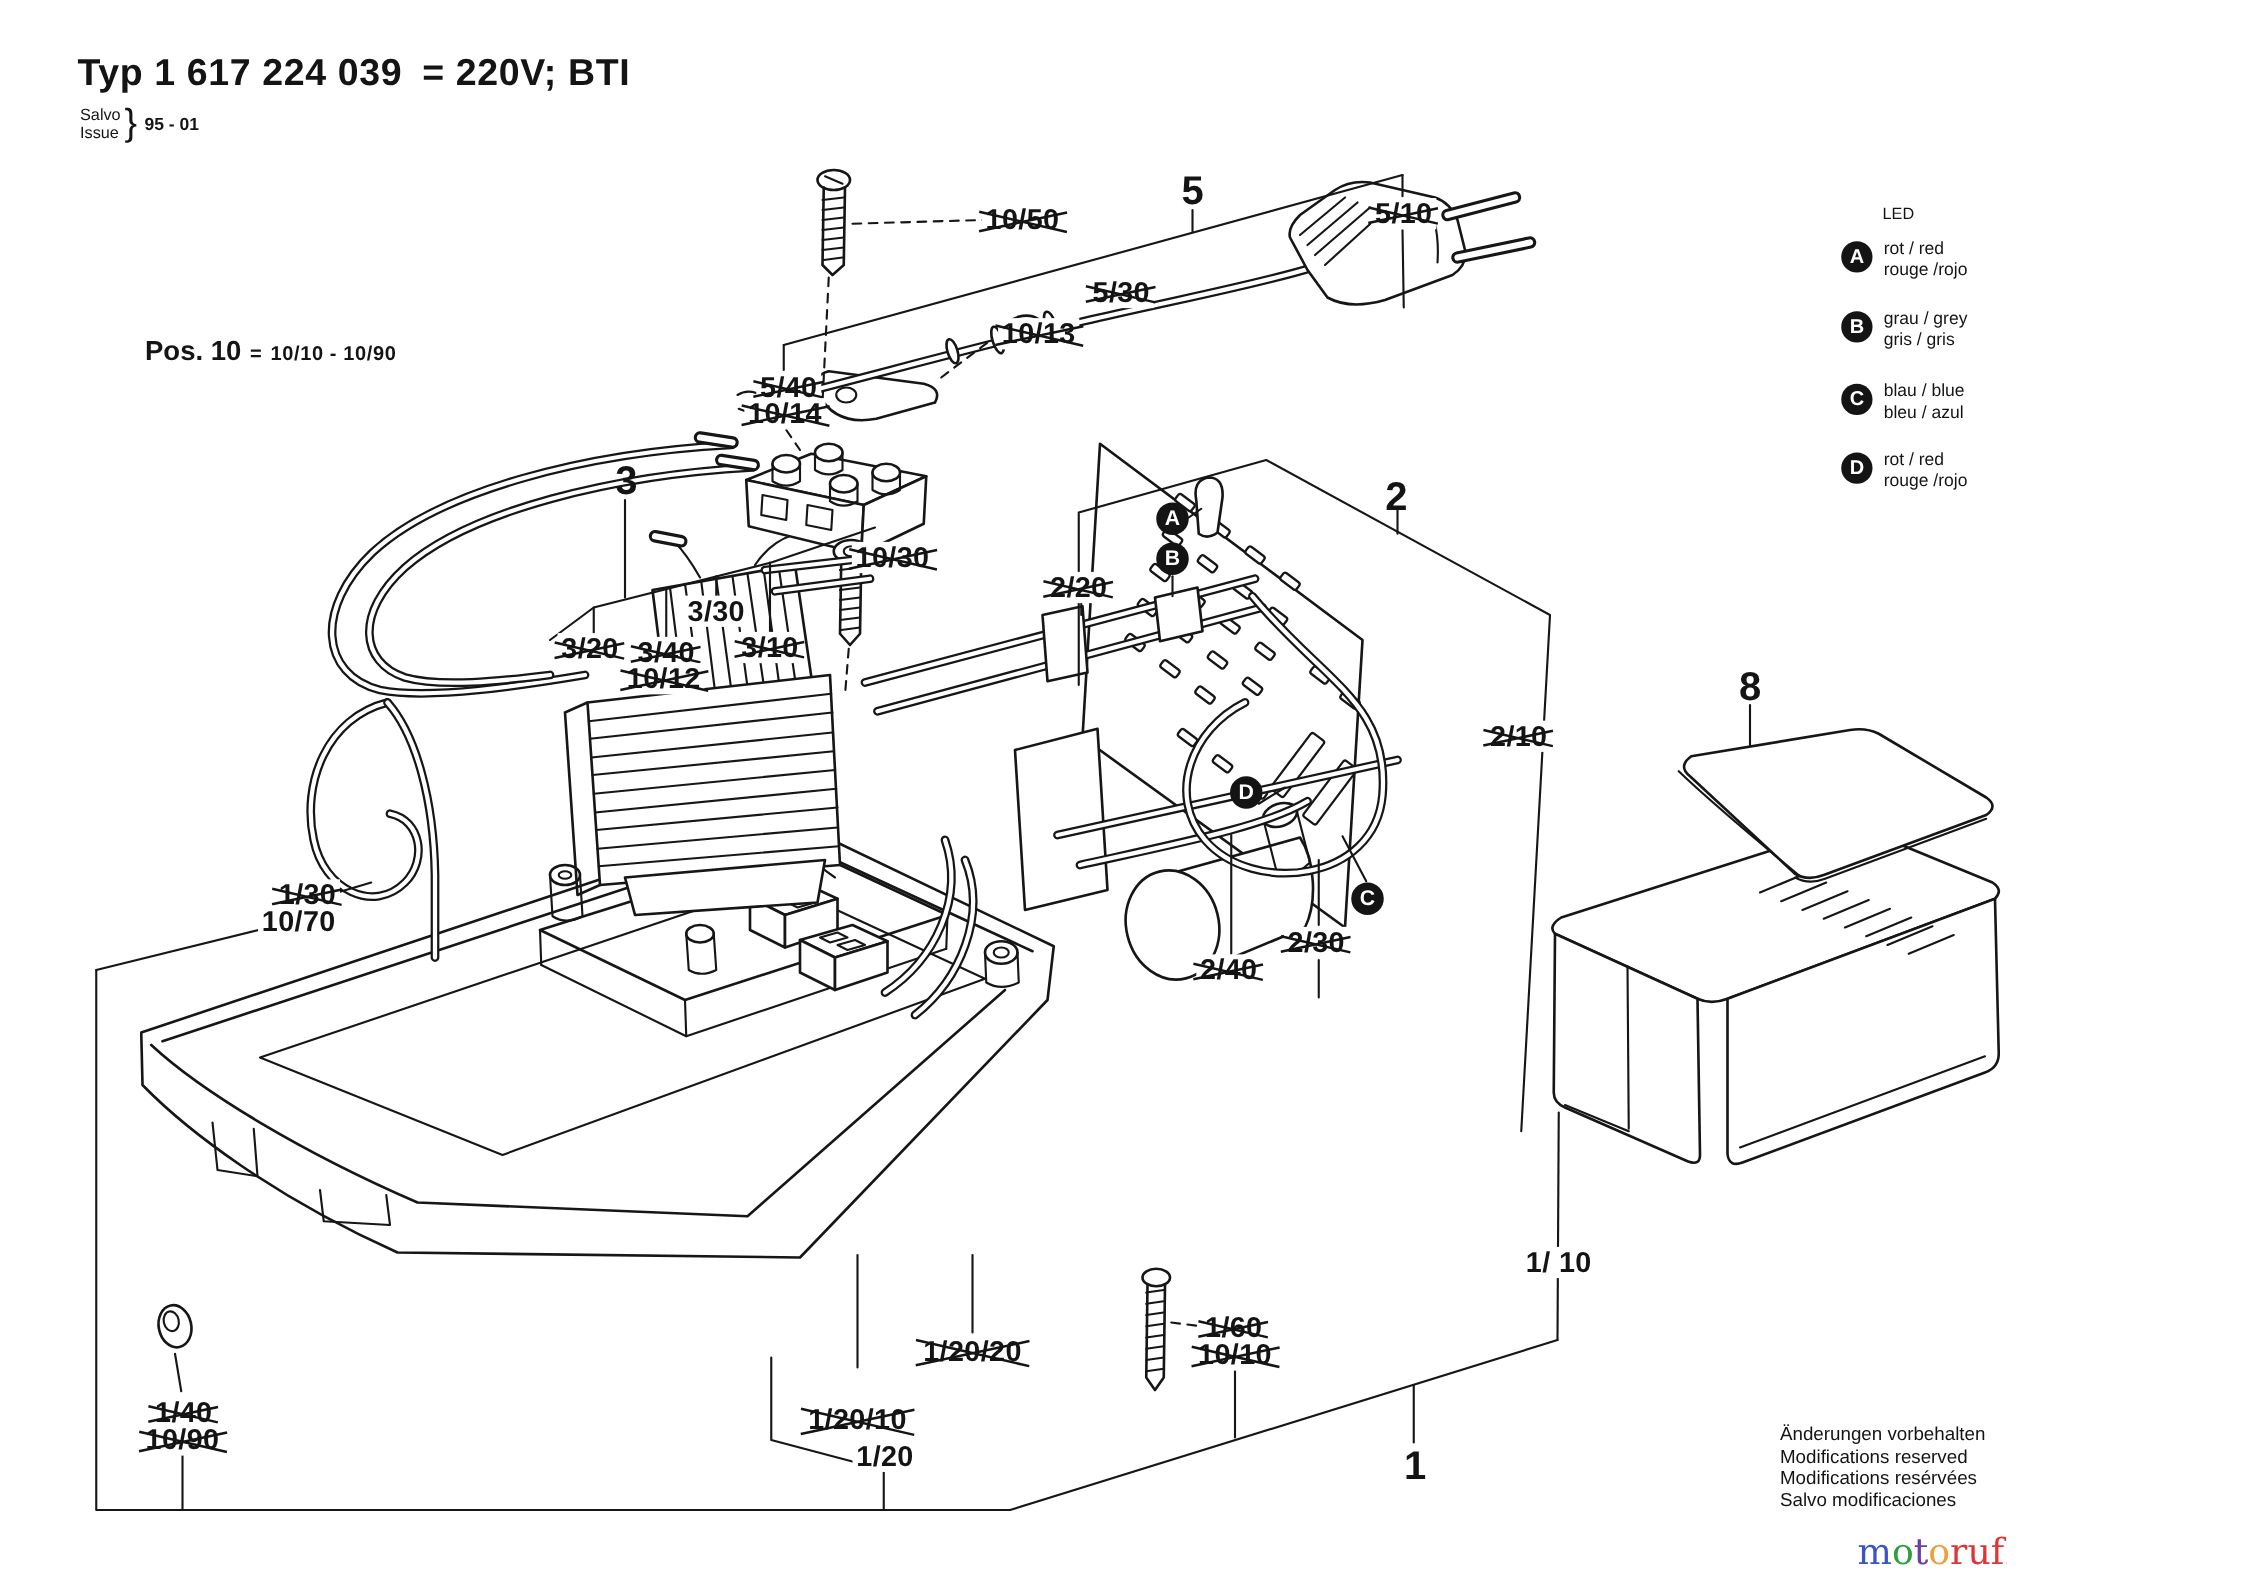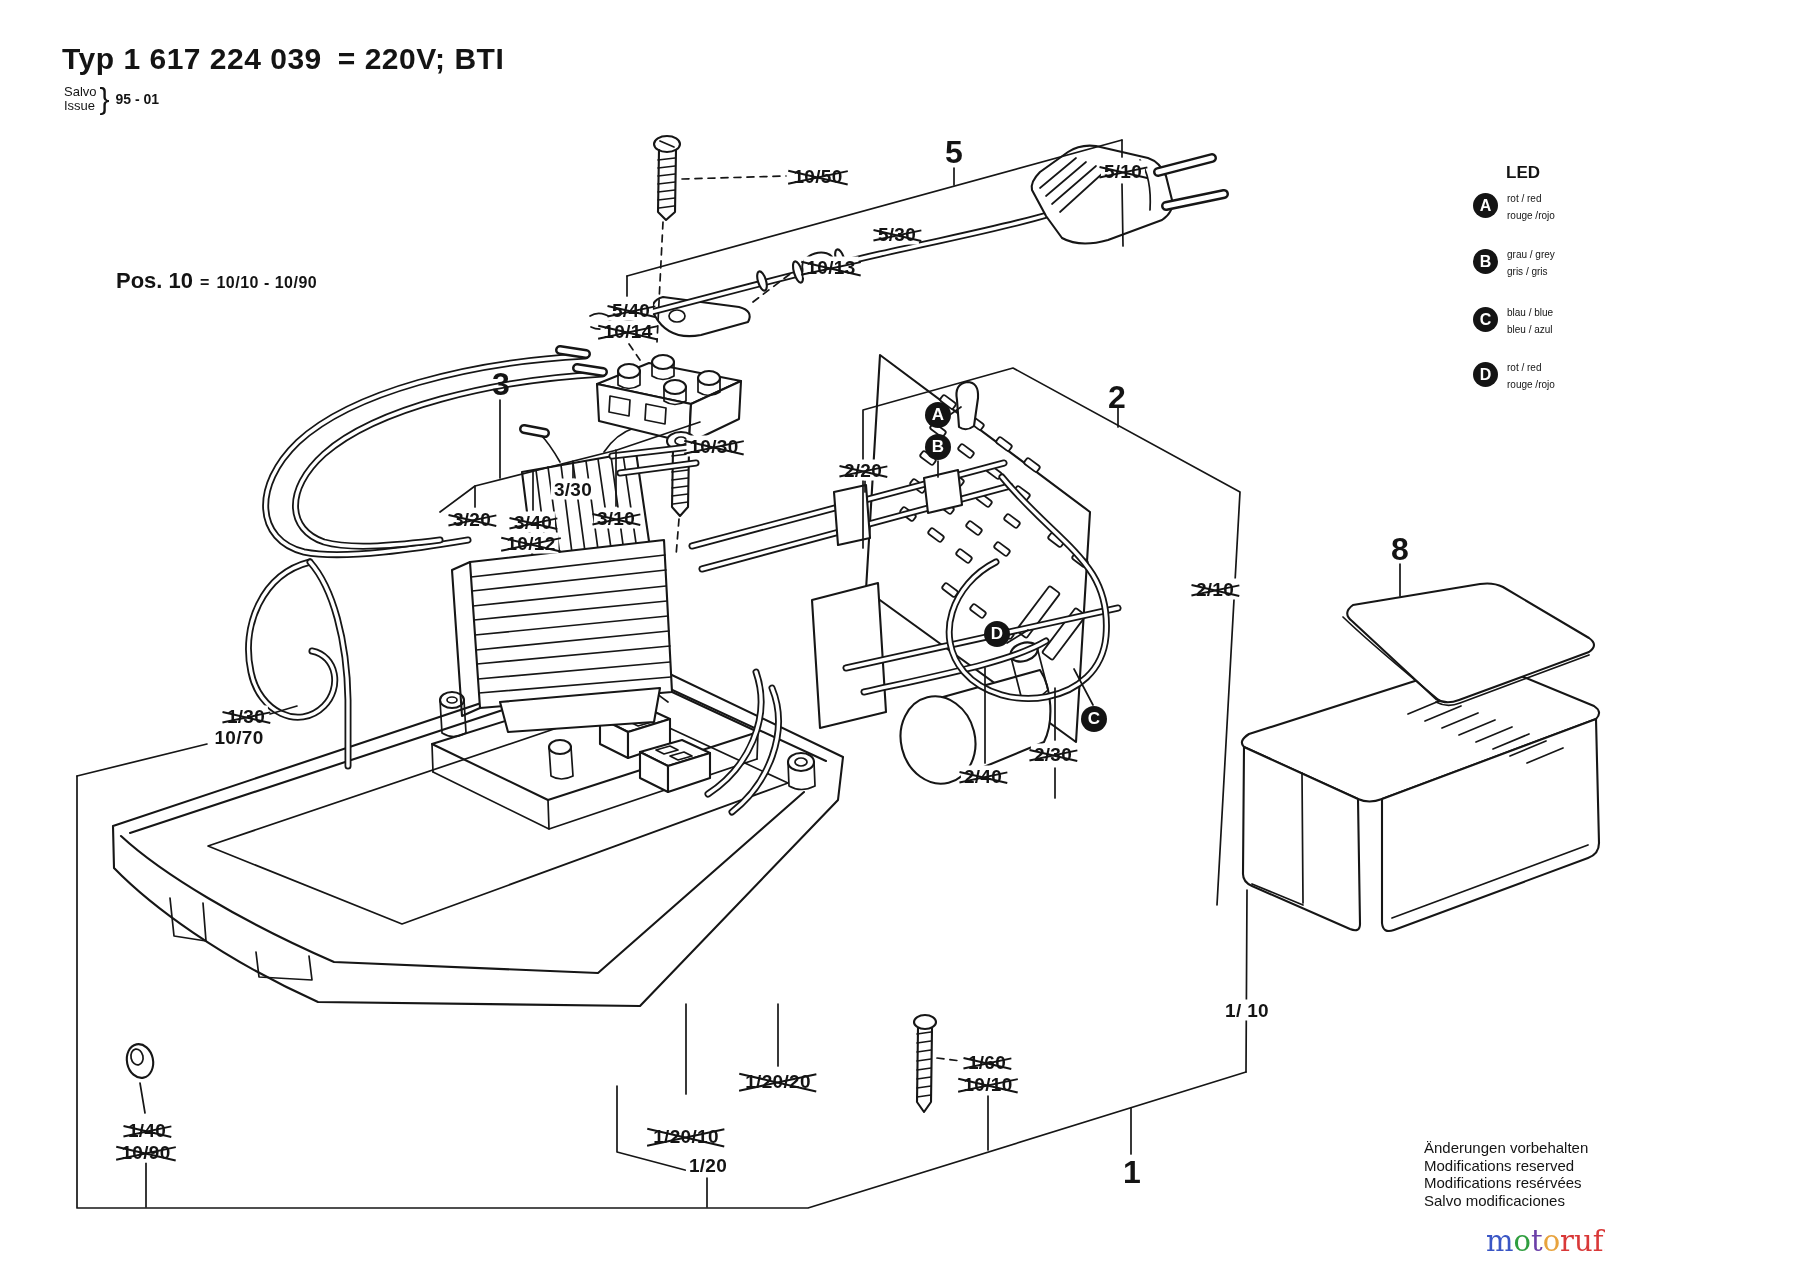--- a/index.html
+++ b/index.html
@@ -8,45 +8,45 @@
   .stage svg{position:absolute;left:0;top:0;}
   svg .ln{stroke:#161616;stroke-width:2.1;fill:none;stroke-linecap:round;stroke-linejoin:round;}
   svg .fw{fill:#ffffff;}
   svg .ld{stroke:#161616;stroke-width:1.7;fill:none;stroke-linecap:round;stroke-linejoin:round;}
   svg .dash{stroke-dasharray:7 6;}
   svg .wireO{stroke:#161616;stroke-width:7;fill:none;stroke-linecap:round;}
   svg .wireI{stroke:#ffffff;stroke-width:3.4;fill:none;stroke-linecap:round;}
   svg .lugO{stroke:#161616;stroke-width:10;stroke-linecap:round;}
   svg .lugI{stroke:#ffffff;stroke-width:5;stroke-linecap:round;}
   svg .cmp{fill:#ffffff;stroke:#161616;stroke-width:1.8;}
-  .plabel{position:absolute;transform:translate(-50%,-50%);font-weight:bold;font-size:19px;
+  .plabel{position:absolute;transform:translate(-50%,-50%);font-weight:bold;font-size:23px;
           line-height:1;letter-spacing:.3px;background:#fff;padding:1px 3px;white-space:nowrap;z-index:4;}
   .plabel.struck::before,.plabel.struck::after{content:"";position:absolute;left:-5%;right:-5%;top:50%;
           height:2px;background:#141414;}
   .plabel.struck::before{transform:rotate(-12deg);}
   .plabel.struck::after{transform:rotate(13deg);}
   .gnum{position:absolute;transform:translate(-50%,-50%);font-weight:bold;font-size:32px;line-height:1;z-index:4;}
   .callout{position:absolute;transform:translate(-50%,-50%);width:26px;height:26px;border-radius:50%;
            background:#141414;color:#fff;font-weight:bold;font-size:17px;display:flex;align-items:center;
            justify-content:center;z-index:5;}
   .title{position:absolute;left:62px;top:42px;font-size:30px;font-weight:bold;letter-spacing:.5px;z-index:3;}
   .title-suffix{margin-left:16px;}
   .stand{position:absolute;left:64px;top:82px;display:flex;align-items:center;z-index:3;}
   .stand-words{font-size:13px;line-height:1.1;}
   .stand-brace{font-size:30px;font-weight:400;margin:0 2px 0 3px;}
   .stand-val{font-size:14px;font-weight:bold;margin-left:4px;}
   .posnote{position:absolute;left:116px;top:268px;display:flex;align-items:baseline;gap:7px;z-index:3;}
   .pos-main{font-size:22px;font-weight:bold;}
   .pos-eq{font-size:16px;font-weight:bold;}
   .pos-val{font-size:16px;font-weight:bold;letter-spacing:.5px;}
-  .legend-title{position:absolute;left:1506px;top:163px;font-size:17px;font-weight:bold;z-index:3;}
+  .legend-title{position:absolute;left:1506px;top:163px;font-size:13px;font-weight:normal;z-index:3;}
   .legend-entry{position:absolute;left:1473px;display:flex;gap:9px;z-index:3;}
   .legend-key{width:25px;height:25px;border-radius:50%;background:#141414;color:#fff;font-weight:bold;
               font-size:16px;display:flex;align-items:center;justify-content:center;margin-top:3px;flex:0 0 25px;}
-  .legend-text{font-size:10px;line-height:17px;white-space:nowrap;}
+  .legend-text{font-size:14px;line-height:17px;white-space:nowrap;}
   .footer{position:absolute;left:1424px;top:1139px;font-size:15px;line-height:17.6px;z-index:3;}
   .logo{position:absolute;left:1486px;top:1227px;font-family:"DejaVu Serif",serif;font-size:29px;
         line-height:1;z-index:3;white-space:nowrap;}
   .logo-suffix{font-size:15px;color:#444;}
 </style>
 </head>
 <body>
 
 <div class="stage" id="stage">
 

